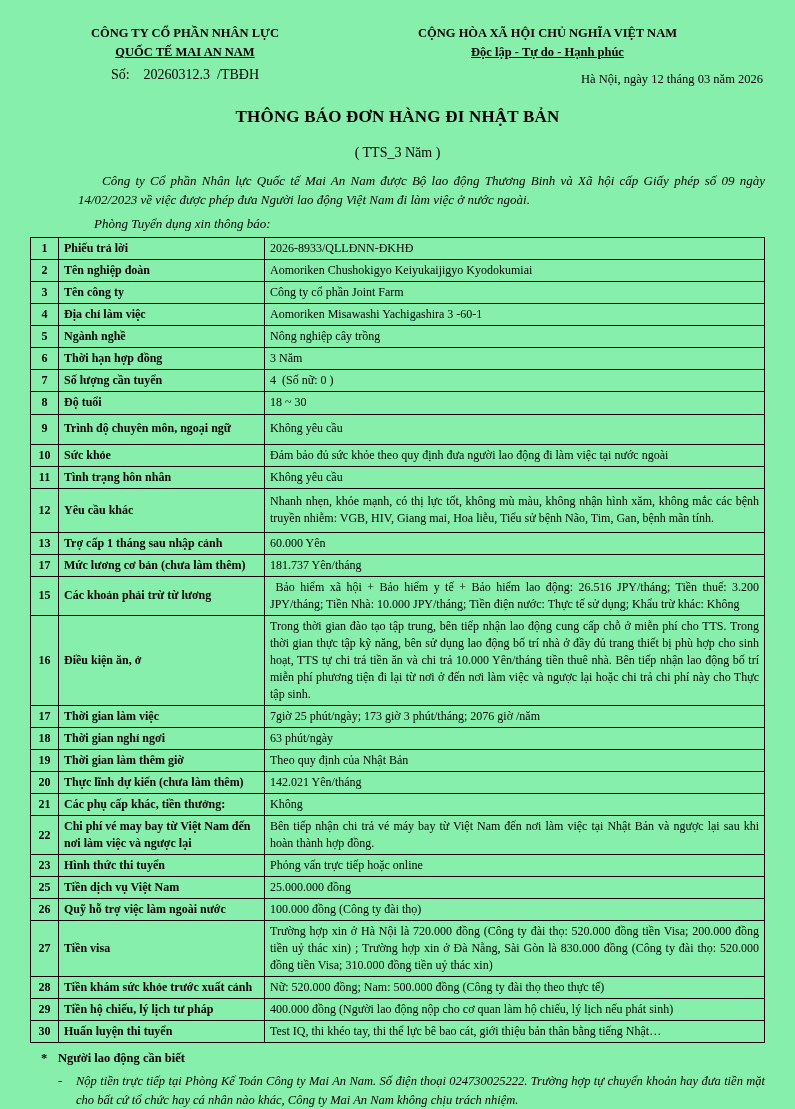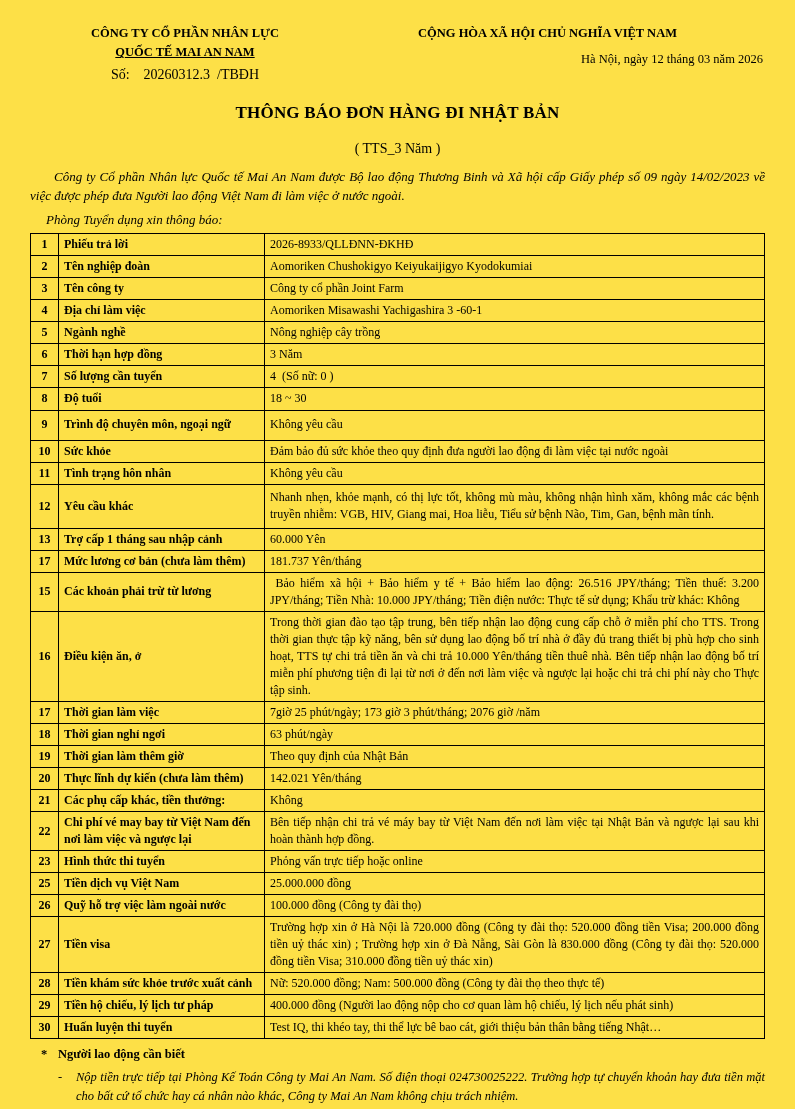--- a/index.html
+++ b/index.html
@@ -5,40 +5,40 @@
   * { margin: 0; padding: 0; box-sizing: border-box; }
   html, body { background: #ffffff; }
   body {
     width: 795px; height: 1109px;
     font-family: "Liberation Serif", "DejaVu Serif", serif;
     color: #000;
   }
   .page {
     width: 795px; height: 1109px;
     padding: 24px 30px 16px 30px;
-    background: #fde047;
+    background: #86efac;
     overflow: hidden;
   }
 
   
   .doc-header { display: flex; }
   .hdr-left { width: 300px; text-align: center; padding-left: 10px; }
   .hdr-right { flex: 1; text-align: center; }
   .hdr-bold { font-weight: bold; font-size: 12.5px; line-height: 1.55; }
   .hdr-underline { text-decoration: underline; }
   .doc-number { font-size: 14px; margin-top: 4px; white-space: pre-wrap; }
   .date-line { font-size: 12.5px; margin-top: 9px; text-align: right; padding-right: 2px; }
 
   
   .title-block { text-align: center; margin-top: 20px; }
   .doc-title { font-size: 17px; font-weight: bold; letter-spacing: .2px; }
   .doc-subtitle { font-size: 14px; margin-top: 18px; }
 
   
-  .intro { margin-top: 10px; font-style: italic; font-size: 13px; line-height: 1.5; }
+  .intro { margin-top: 10px; font-style: italic; font-size: 13px; line-height: 1.5; margin-left: 48px; }
   .intro-license { text-indent: 24px; text-align: justify; }
   .intro-announce { margin-top: 4px; margin-left: 16px; margin-bottom: 4px; }
 
   
   table.order-table {
     width: 100%;
     border-collapse: collapse;
     table-layout: fixed;
   }
   .order-table td {
@@ -69,20 +69,21 @@
 <div class="page">
 
   <div class="doc-header">
     <div class="hdr-left">
       <div class="hdr-bold">CÔNG TY CỔ PHẦN NHÂN LỰC</div>
       <div class="hdr-bold hdr-underline">QUỐC TẾ MAI AN NAM</div>
       <div class="doc-number">Số:    20260312.3  /TBĐH</div>
     </div>
     <div class="hdr-right">
       <div class="hdr-bold">CỘNG HÒA XÃ HỘI CHỦ NGHĨA VIỆT NAM</div>
+      <div class="hdr-bold hdr-underline">Độc lập - Tự do - Hạnh phúc</div>
       <div class="date-line">Hà Nội, ngày 12 tháng 03 năm 2026</div>
     </div>
   </div>
 
   <div class="title-block">
     <div class="doc-title">THÔNG BÁO ĐƠN HÀNG ĐI NHẬT BẢN</div>
     <div class="doc-subtitle">( TTS_3 Năm )</div>
   </div>
 
   <div class="intro">

